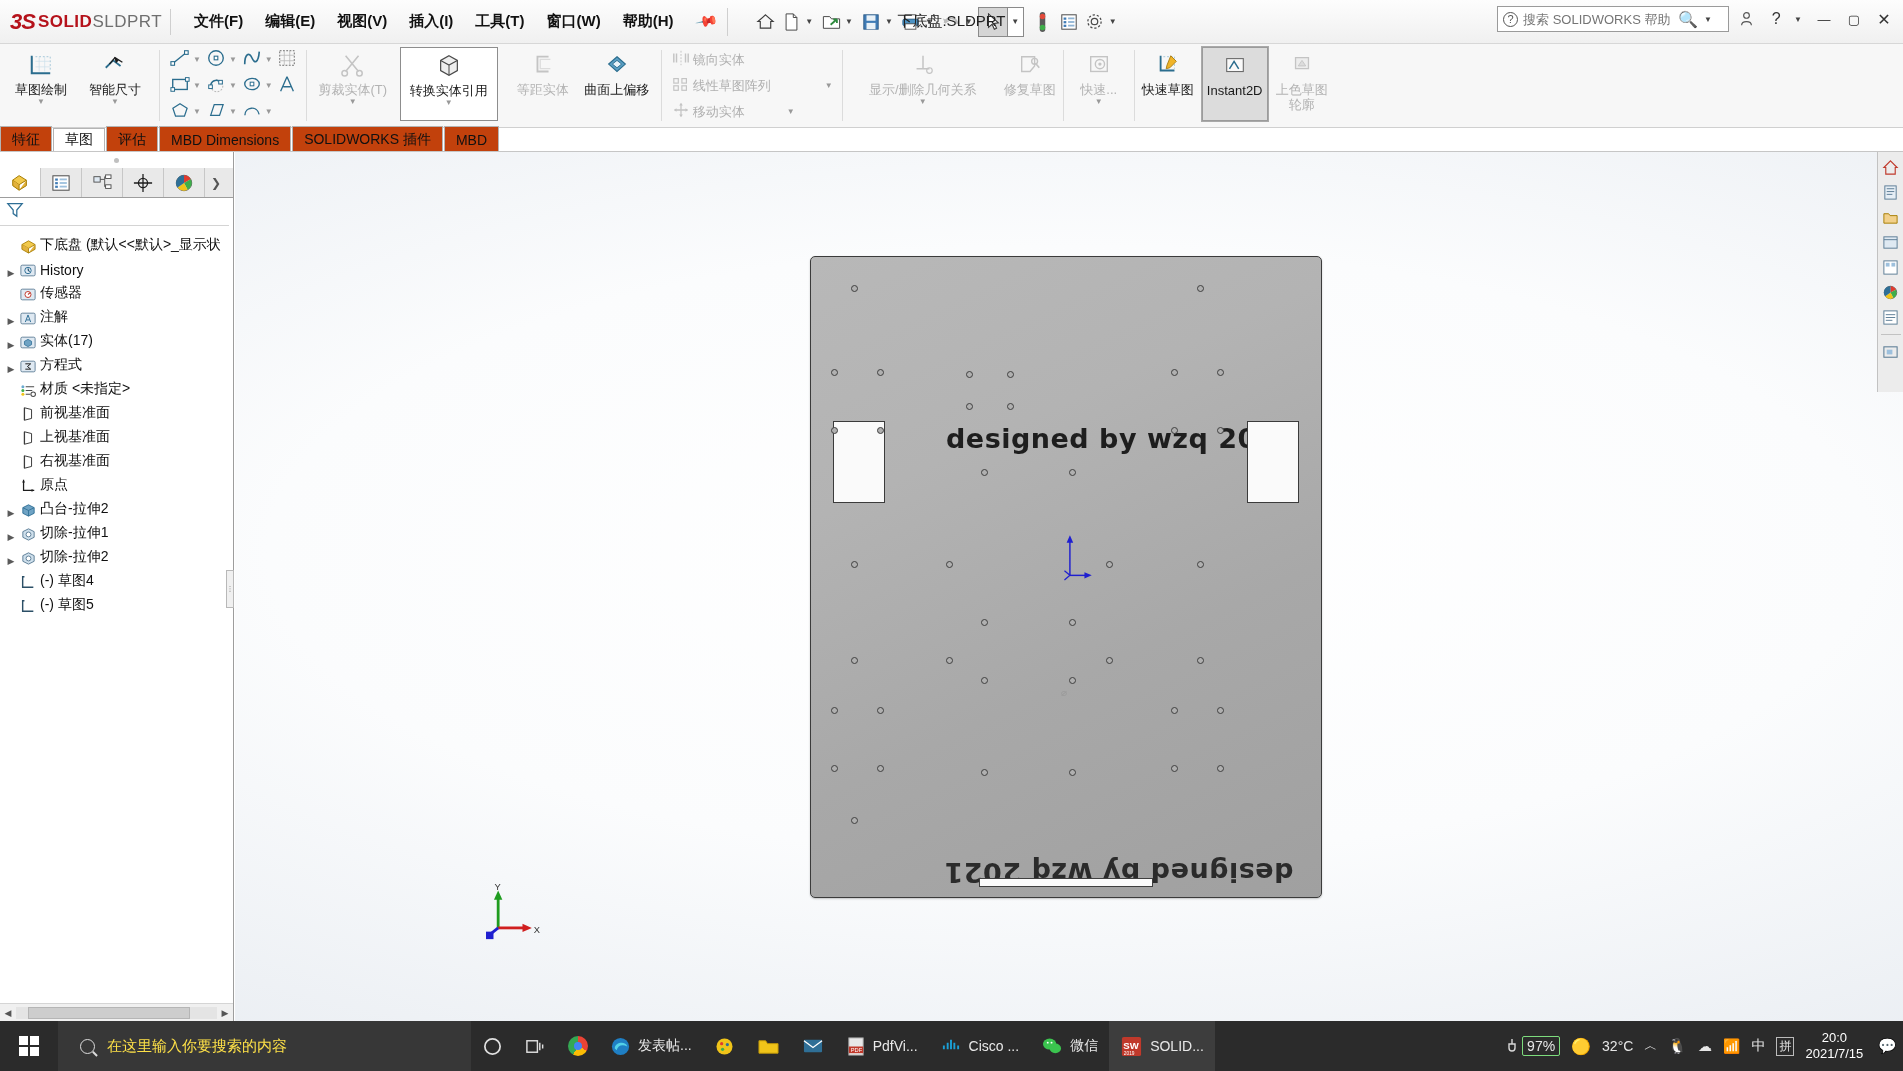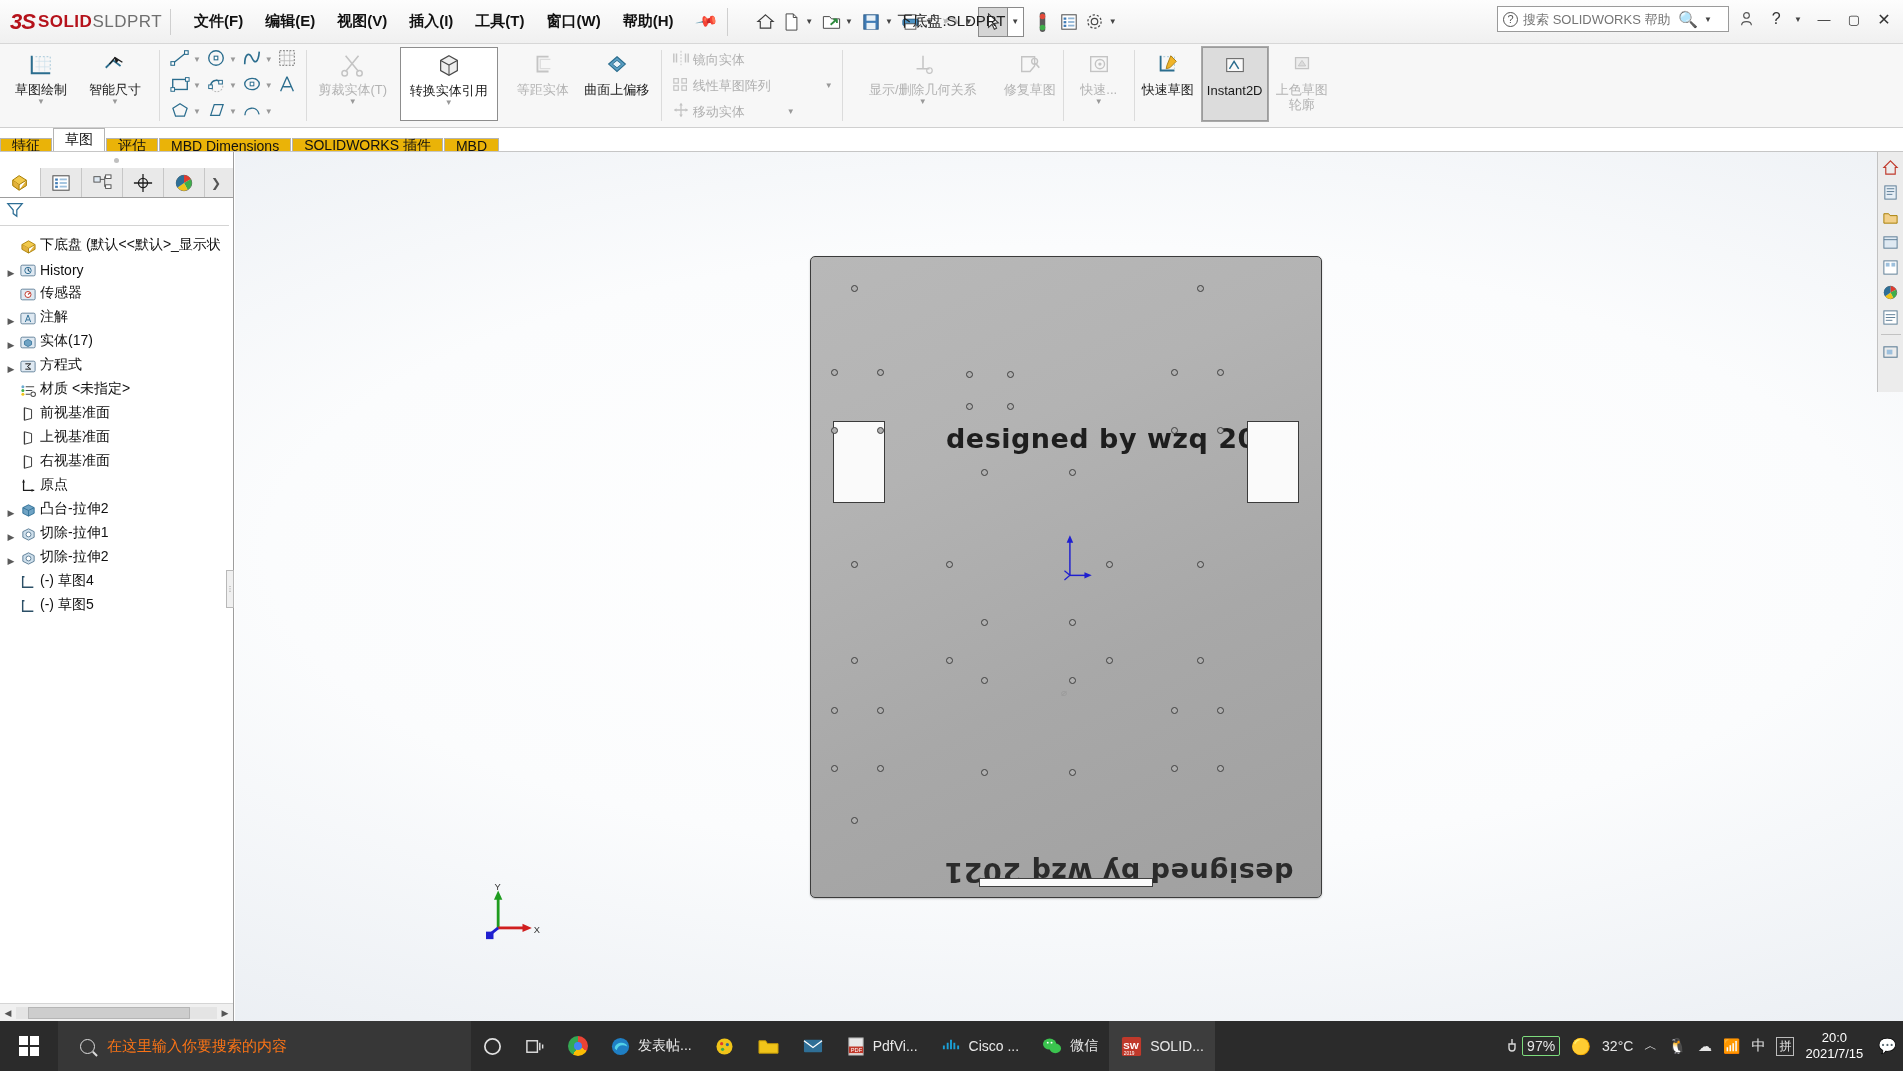--- a/index.html
+++ b/index.html
@@ -61,22 +61,22 @@
   .rrow{ display:flex; align-items:center; height:25px; }
   .rcell{ display:flex; align-items:center; gap:2px; padding:0 2px; height:25px; cursor:default;}
   .rcell .t{ font-size:13px; color:#b0b0b0; white-space:nowrap;}
   .mini{ font-size:8px; color:#999; }
   .framed{ border:1px solid #9a9a9a; background:#fff; }
   .wide-lbl{ width:112px; }
 
   
   .cmdtabs{ position:absolute; left:0; top:128px; height:24px; display:flex; align-items:flex-end; }
   .ctab{
-    height:14px; padding:0 11px; display:flex; align-items:center; font-size:14px;
-    background:#eab308; border:1px solid #b4b4b4; border-bottom:none; margin-right:1px; color:#111; cursor:default;
+    height:26px; padding:0 11px; display:flex; align-items:center; font-size:14px;
+    background:#c2410c; border:1px solid #b4b4b4; border-bottom:none; margin-right:1px; color:#111; cursor:default;
   }
   .ctab.active{ background:#fff; border-bottom:1px solid #fff; height:24px;}
   .tabline{ position:absolute; left:0; top:151px; width:1903px; height:1px; background:#c6c6c6;}
 
   
   .leftpanel{ position:absolute; left:0; top:152px; width:234px; height:869px; background:#fff; border-right:1px solid #9d9d9d; }
   .fm-grip{ height:16px; display:flex; align-items:center; justify-content:center; background:#fff;}
   .fm-grip .dot{ width:5px;height:5px;border-radius:50%;background:#c0c0c0;}
   .fm-tabs{ display:flex; height:30px; border-bottom:1px solid #9d9d9d; background:#e9e9e9;}
   .fm-tab{ width:41px; display:flex; align-items:center; justify-content:center; border-right:1px solid #c7c7c7; cursor:default;}
@@ -113,21 +113,21 @@
   .tiny-dim{ position:absolute; left:760px; top:438px; font-size:10px; color:#9a9a9a;}
 
   
   .taskbar{ position:absolute; left:0; bottom:0; width:1903px; height:50px; background:#2b2b2b; display:flex; align-items:center;}
   .winlogo{ width:58px; height:50px; display:flex; align-items:center; justify-content:center;}
   .winsq{ width:20px;height:20px; display:grid; grid-template-columns:1fr 1fr; grid-template-rows:1fr 1fr; gap:2.4px;}
   .winsq i{ background:#fff; display:block;}
   .tsearch{ width:413px; height:50px; background:#373737; display:flex; align-items:center; gap:12px; padding-left:22px;}
   .tsearch .mg{ width:15px;height:15px;border:1.6px solid #dcdcdc;border-radius:50%; position:relative;}
   .tsearch .mg:after{content:"";position:absolute;width:1.6px;height:6px;background:#dcdcdc;transform:rotate(-45deg);right:-2px;bottom:-4px;}
-  .tsearch span{ color:#f97316; font-size:15px;}
+  .tsearch span{ color:#fde047; font-size:15px;}
   .tbtn{ height:50px; display:flex; align-items:center; gap:7px; padding:0 11px; color:#e8e8e8; font-size:14px; cursor:default;}
   .tbtn.run{ background:#3d3d3d; }
   .tray{ position:absolute; right:0; top:0; height:50px; display:flex; align-items:center; gap:11px; padding-right:6px;}
   .tray span{ color:#e6e6e6; font-size:14px;}
   .battery{ display:flex; align-items:center; gap:3px;}
   .batt-box{ border:1.6px solid #7ddc7d; padding:1px 4px; color:#7ddc7d; font-size:12px; border-radius:2px;}
   .clock{ color:#fff; font-size:13px; line-height:16px; text-align:center; padding-right:4px;}
   .chrome-ico{width:20px;height:20px;border-radius:50%;background:conic-gradient(#ea4335 0 33%,#fbbc05 33% 58%,#34a853 58% 100%);position:relative;}
   .chrome-ico:after{content:"";position:absolute;inset:6px;border-radius:50%;background:#4285f4;}
 </style>

